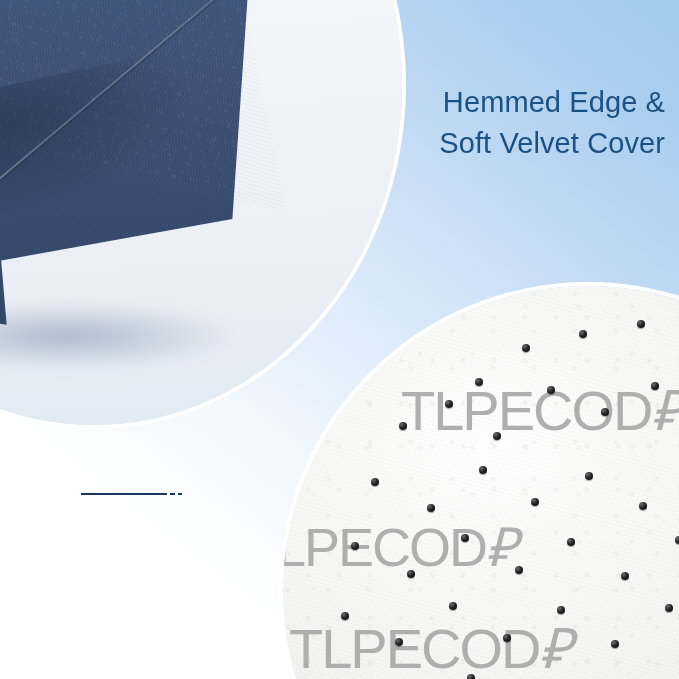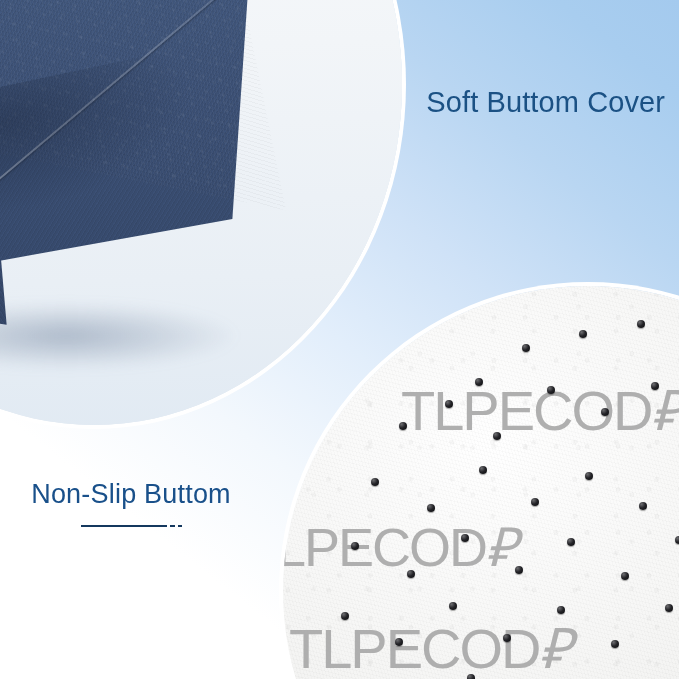--- a/index.html
+++ b/index.html
@@ -345,25 +345,25 @@
           <span class="dot" style="left: 220px; top: 348px;"></span>
           <span class="dot" style="left: 274px; top: 320px;"></span>
           <span class="dot" style="left: 328px; top: 354px;"></span>
           <span class="dot" style="left: 382px; top: 318px;"></span>
           <span class="dot" style="left: 184px; top: 388px;"></span>
         </div>
     </div>
   </div>
 
   <div id="headline">
-    <span class="l">Soft Buttom Cover</span>
+    <span class="l">Hemmed Edge &amp;</span>
+    <span class="l">Soft Velvet Cover</span>
   </div>
 
   <div id="feature-block">
-    <div id="feature-title">Non-Slip Buttom</div>
     <div id="feature-divider">
       <span class="bar"></span>
       <span class="tick"></span>
       <span class="tick small"></span>
     </div>
   </div>
 
 </div>
 
 </body></html>

